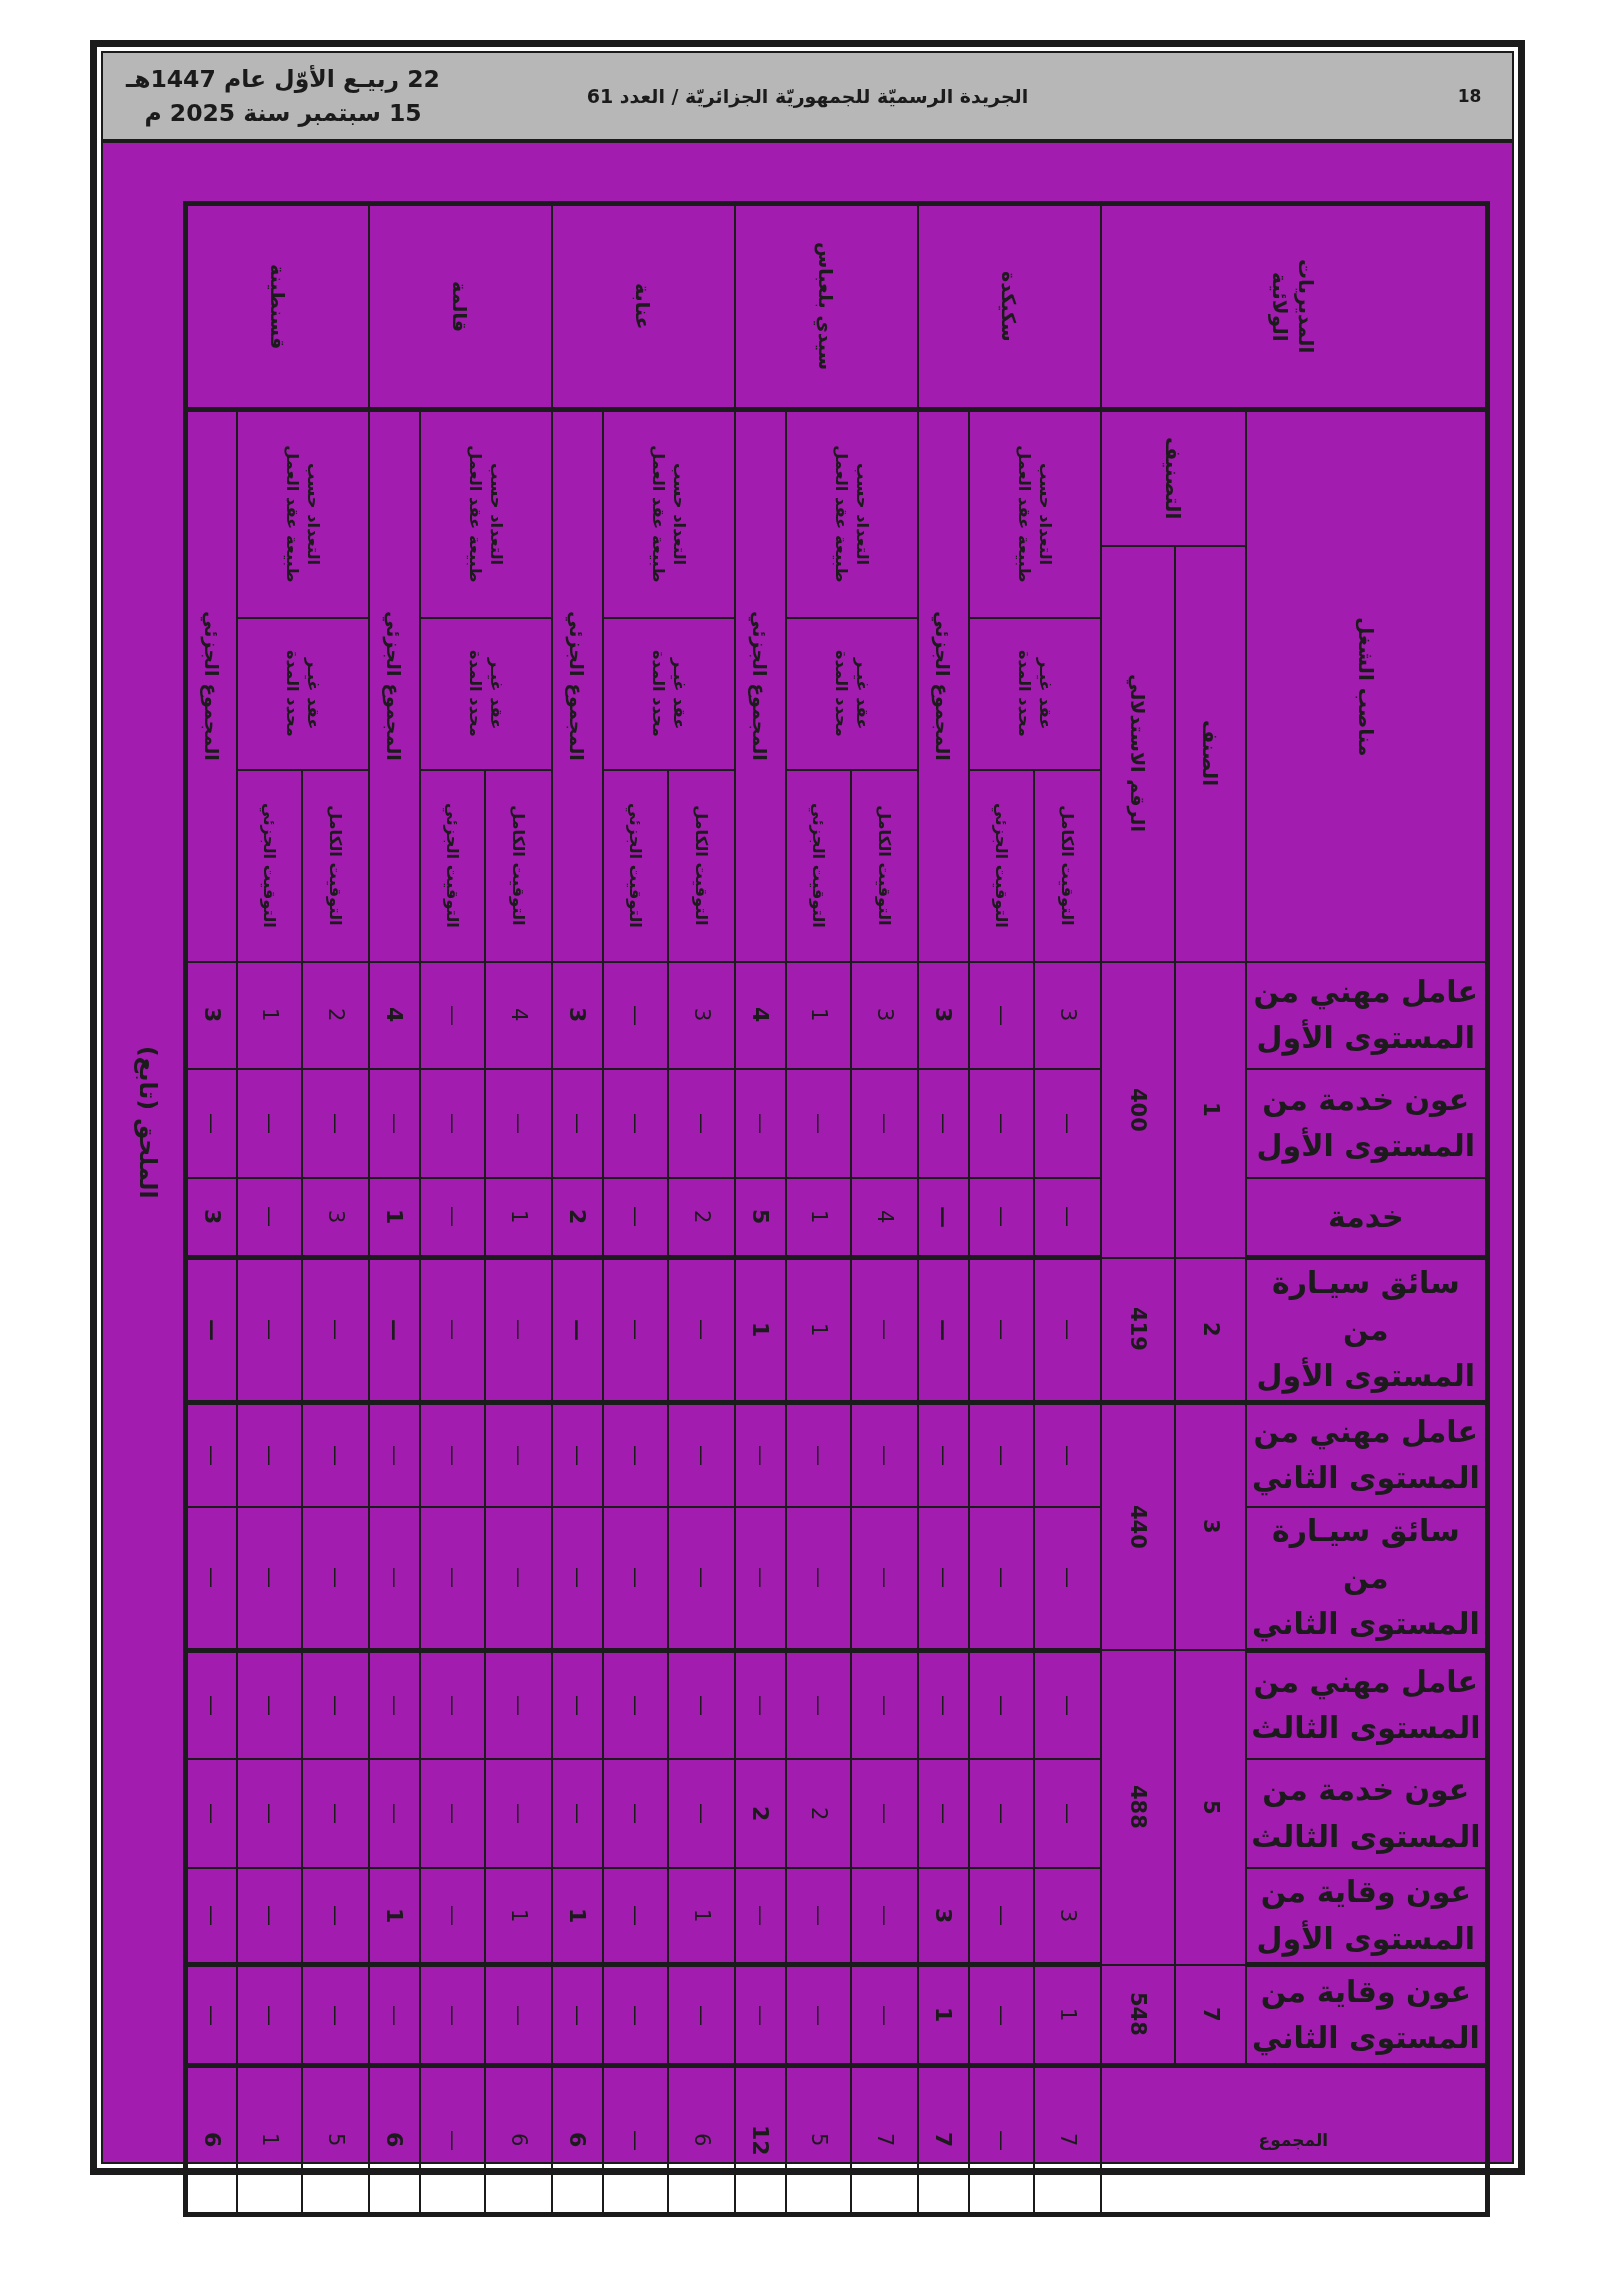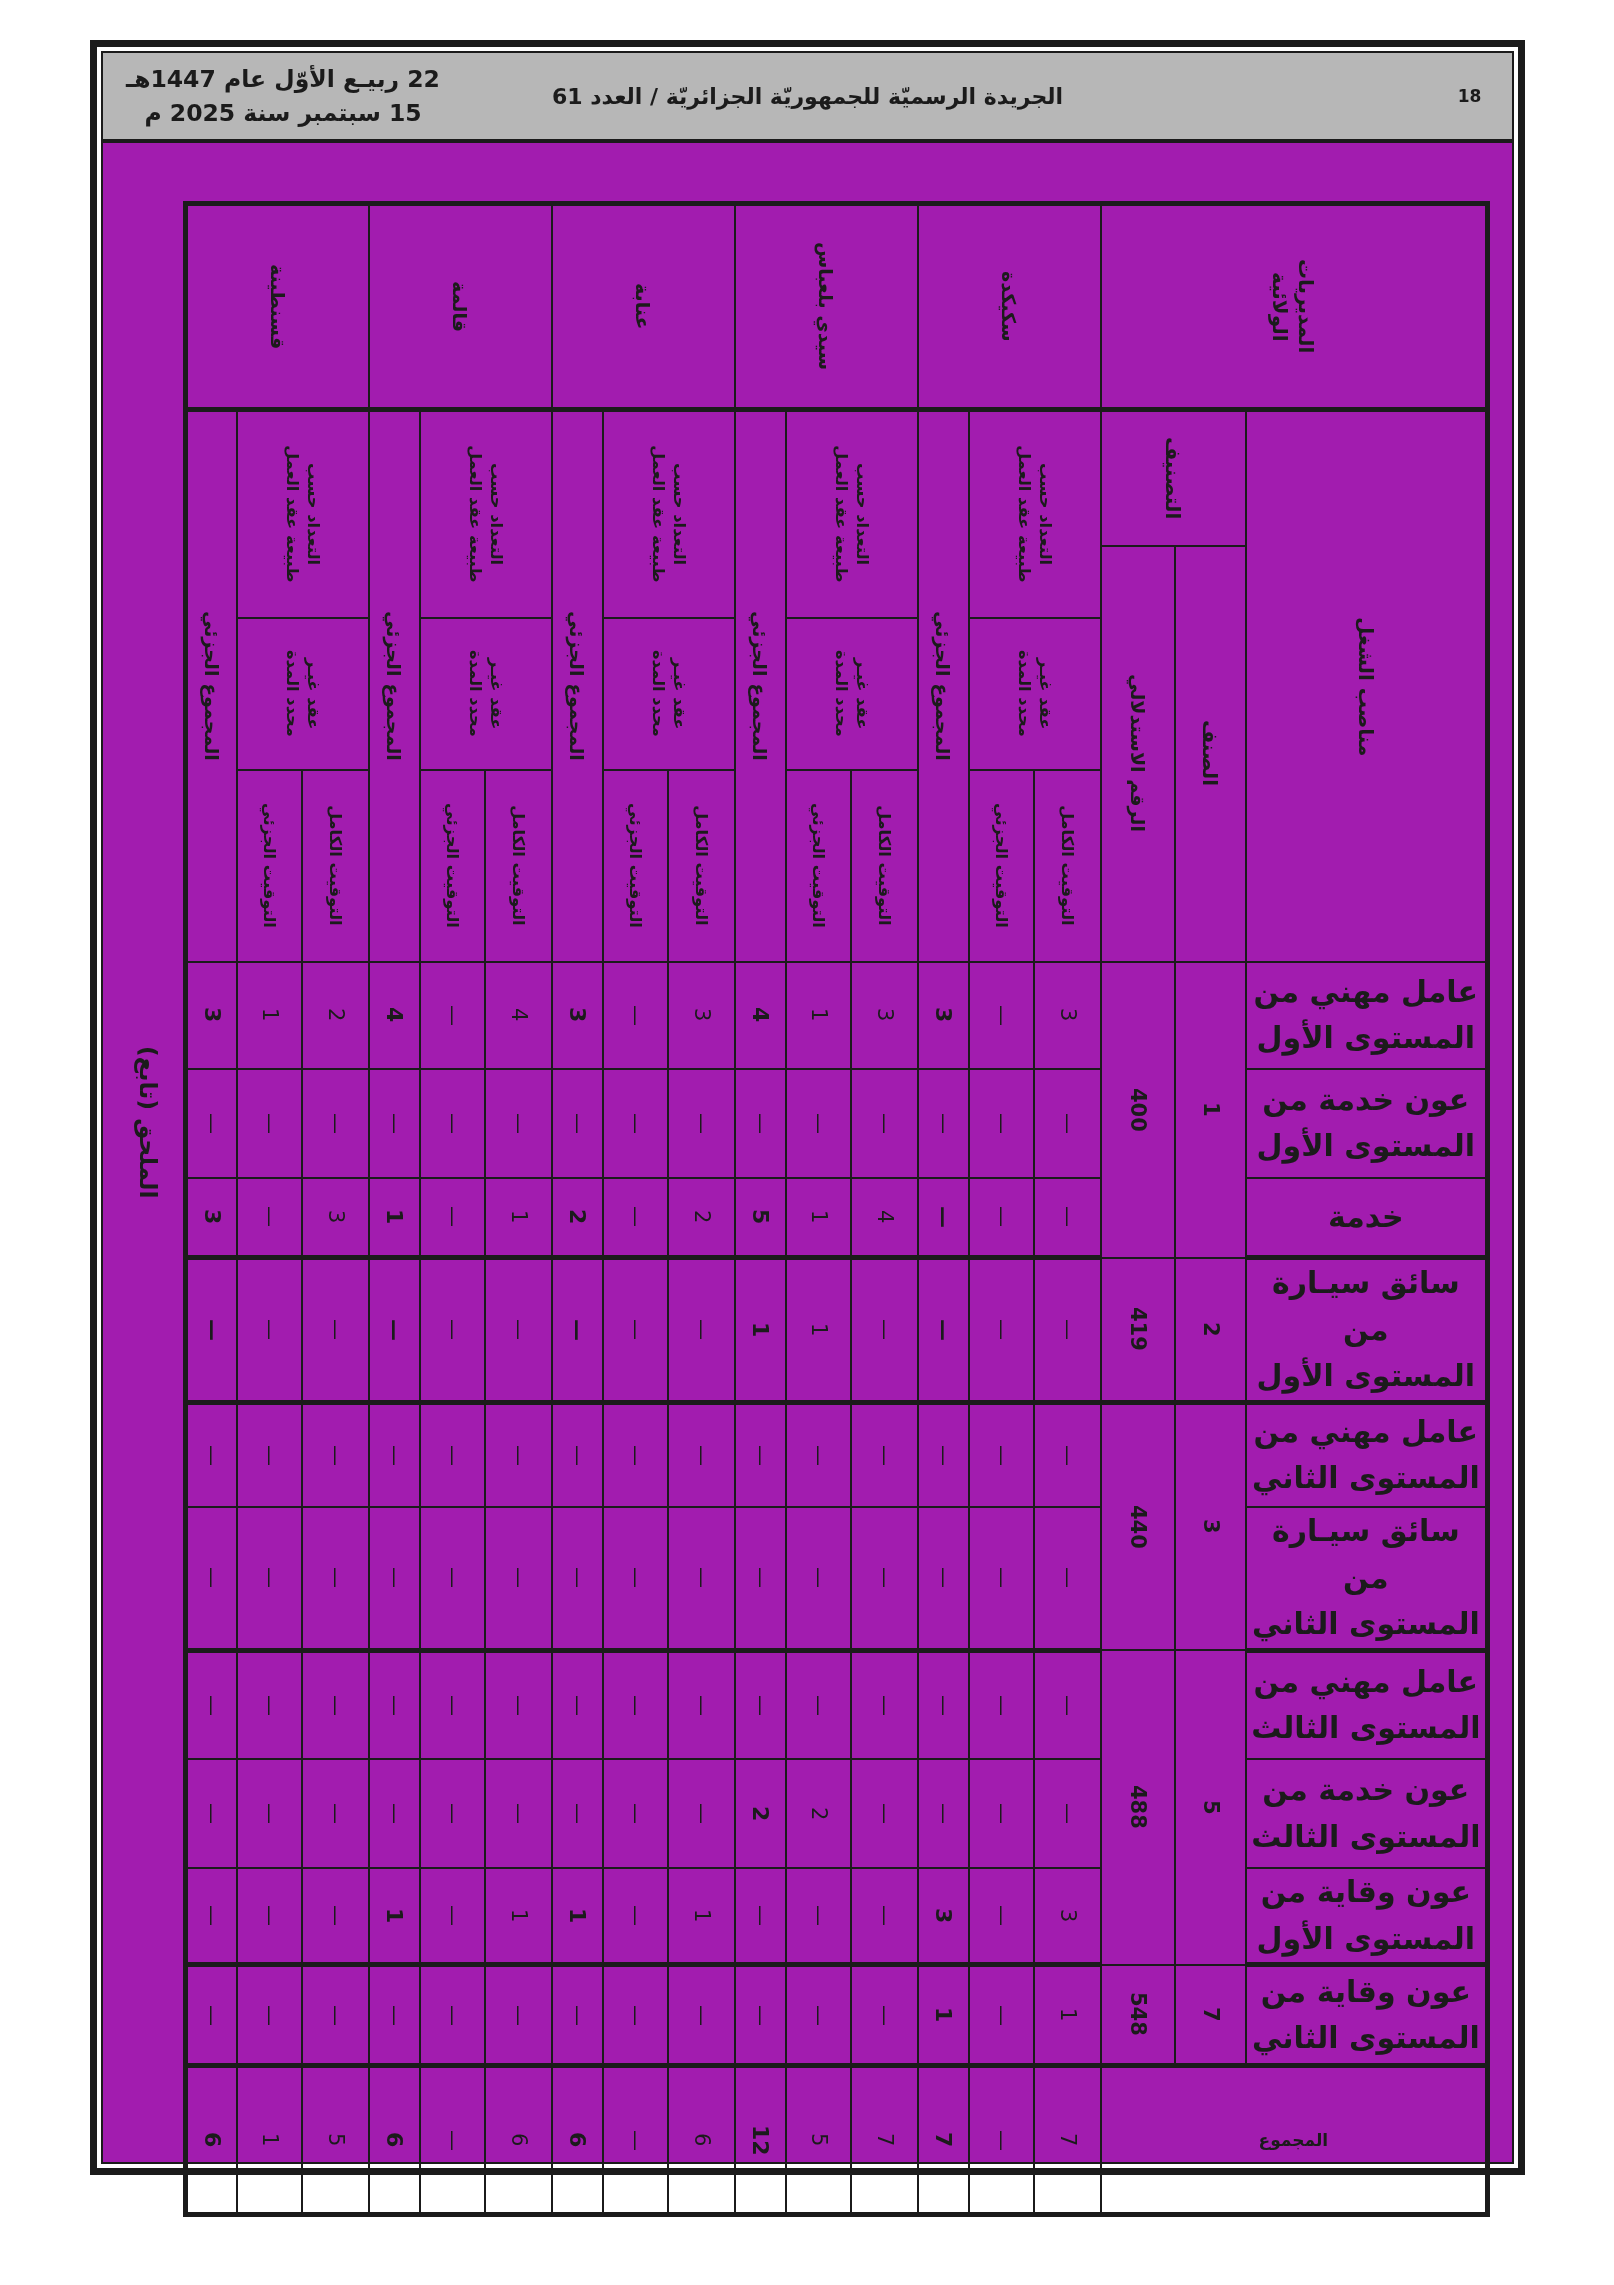--- a/index.html
+++ b/index.html
@@ -6,21 +6,21 @@
   html,body { width:1615px; height:2285px; background:#ffffff; font-family:"DejaVu Sans", sans-serif; color:#1b1b1b; }
   body { position:relative; overflow:hidden; }
 
   
   .frame-outer { position:absolute; left:90px; top:40px; width:1435px; height:2135px; border:7.2px solid #1b1b1b; }
   .frame-inner { position:absolute; left:3.6px; top:3.6px; right:3.6px; bottom:3.6px; border:2.7px solid #1b1b1b; background:#a21caf; }
 
   
   .band { position:absolute; left:0; top:0; right:0; height:90px; background:#b7b7b7; border-bottom:4.5px solid #1b1b1b; }
   .band-dates { position:absolute; left:23.5px; top:9px; text-align:center; font-weight:bold; font-size:23.5px; line-height:1.45; white-space:pre-line; }
-  .band-title { position:absolute; left:50%; top:50%; transform:translate(-50%,-50%); font-weight:bold; font-size:22px; white-space:nowrap; }
+  .band-title { position:absolute; left:50%; top:50%; transform:translate(-50%,-50%); font-weight:bold; font-size:19px; white-space:nowrap; }
   .band-page  { position:absolute; right:31px; top:50%; transform:translateY(-50%); font-weight:bold; font-size:17px; }
 
   
   .v { writing-mode:vertical-rl; text-orientation:mixed; display:inline-block; vertical-align:middle;
        white-space:pre-line; line-height:1.3; }
 
   
   .annex { position:absolute; left:132px; top:1046px; font-weight:bold; font-size:23.5px; }
 
   

